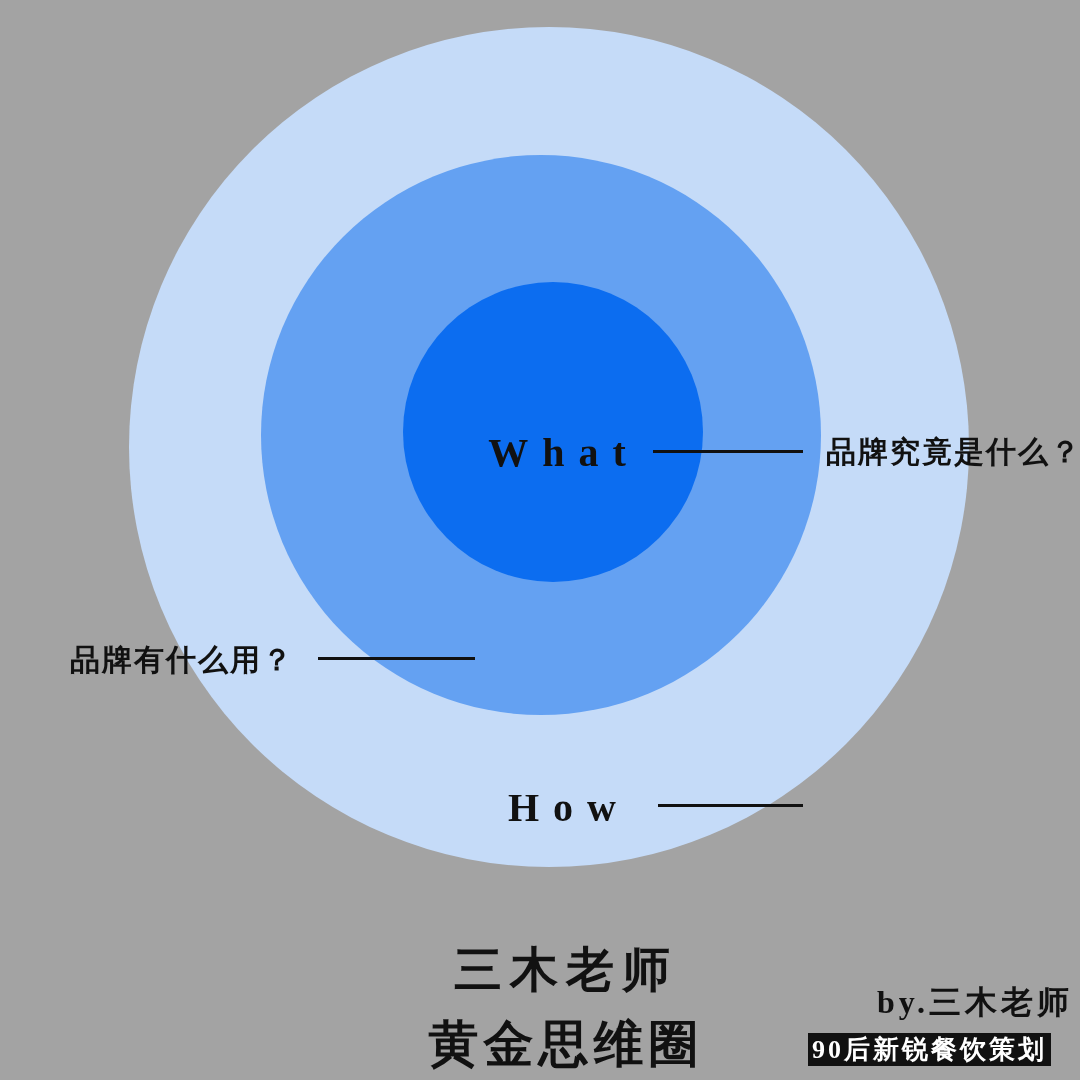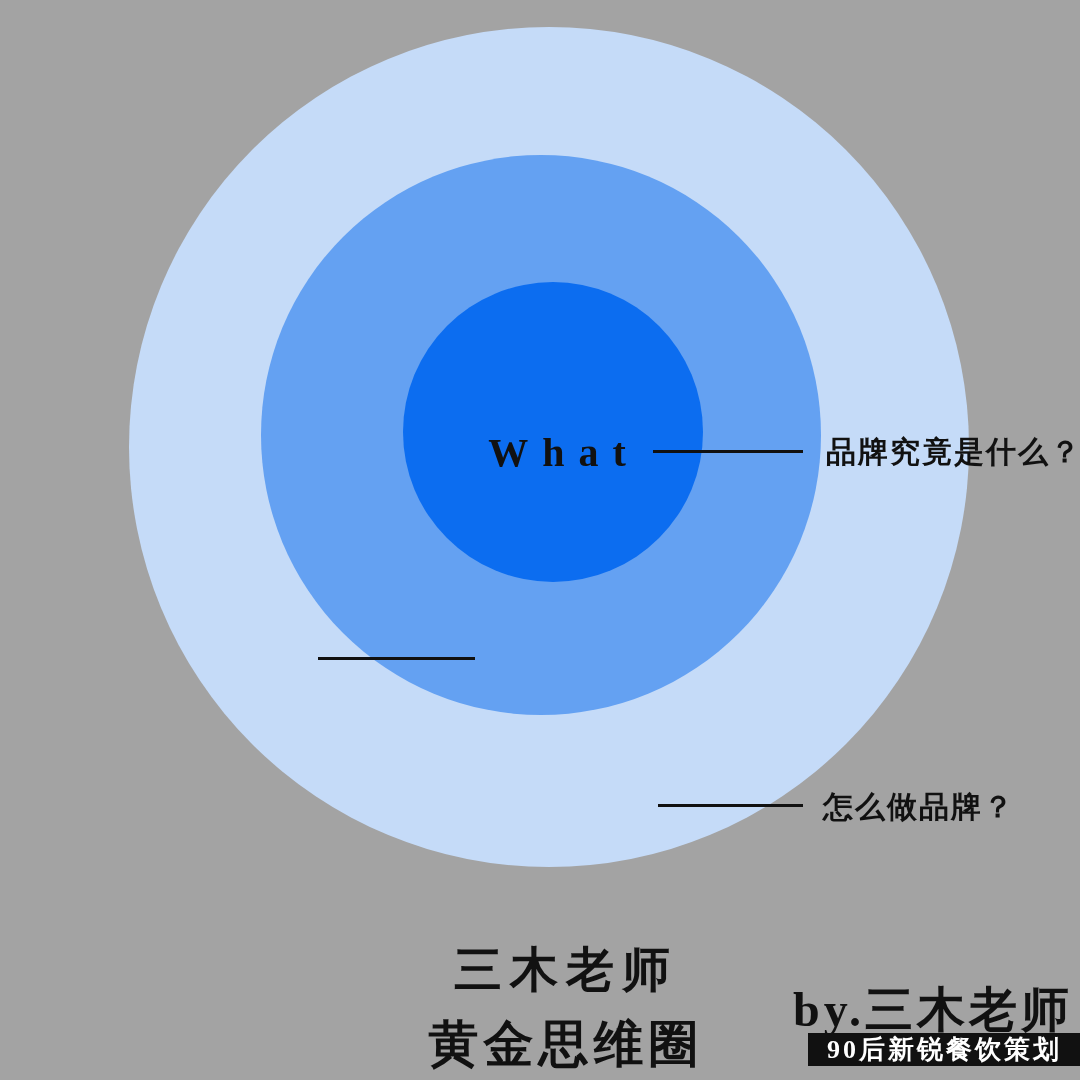--- a/index.html
+++ b/index.html
@@ -79,31 +79,31 @@
     font-weight: bold;
     letter-spacing: 5px;
     line-height: 1;
     margin-top: 25px;
   }
 
   .byline {
     position: absolute;
     right: 7px;
     top: 986px;
-    font-size: 48px;
+    font-size: 32px;
     font-weight: bold;
     letter-spacing: 4px;
     line-height: 1;
     white-space: nowrap;
   }
   .tagline {
     position: absolute;
     left: 808px;
     top: 1033px;
-    width: 273px;
+    width: 243px;
     height: 33px;
     background: #111111;
     color: #ffffff;
     font-size: 26px;
     font-weight: bold;
     letter-spacing: 3px;
     display: flex;
     align-items: center;
     justify-content: center;
     white-space: nowrap;
@@ -115,24 +115,25 @@
 <div class="canvas">
 
   <div class="circle circle-outer" style="background: rgb(197, 219, 248);"></div>
   <div class="circle circle-middle" style="background: rgb(100, 161, 242);"></div>
   <div class="circle circle-inner" style="background: rgb(12, 109, 240);"></div>
 
   <div class="en-label label-what">What</div>
   <div class="connector line-what"></div>
   <div class="annotation anno-what">品牌究竟是什么？</div>
 
+  <div class="annotation anno-why">品牌有什么用？</div>
   <div class="connector line-why"></div>
 
+  <div class="en-label label-how">How</div>
   <div class="connector line-how"></div>
-  <div class="annotation anno-how">怎么做品牌？</div>
 
   <div class="title-block">
     <div class="title-line1">三木老师</div>
     <div class="title-line2">黄金思维圈</div>
   </div>
 
   <div class="byline">by.三木老师</div>
   <div class="tagline">
     <span>90后新锐餐饮策划</span>
   </div>

